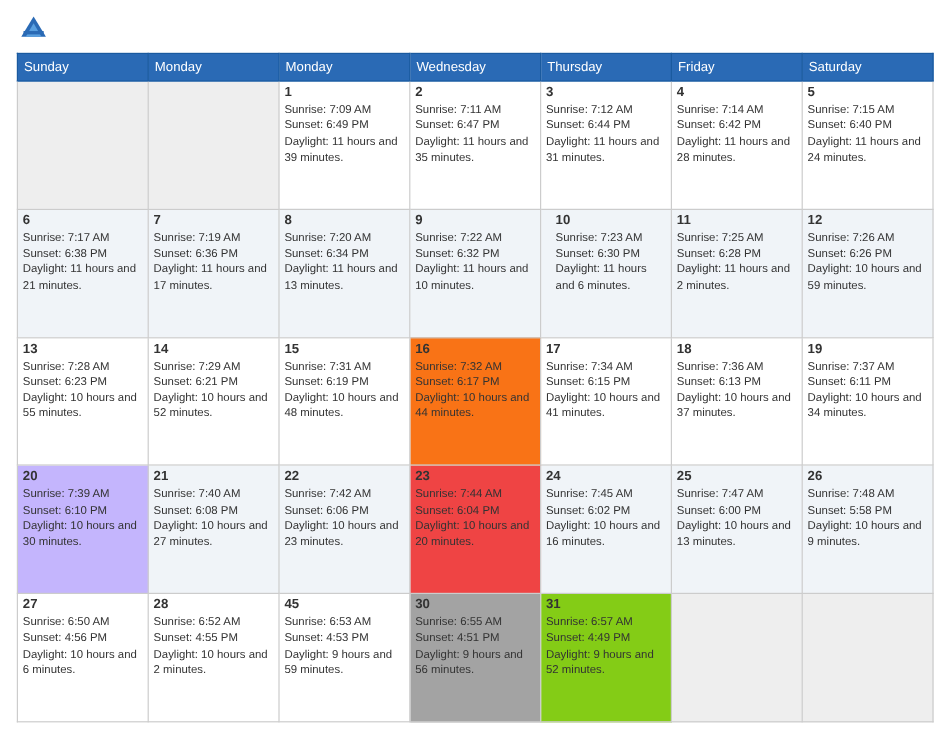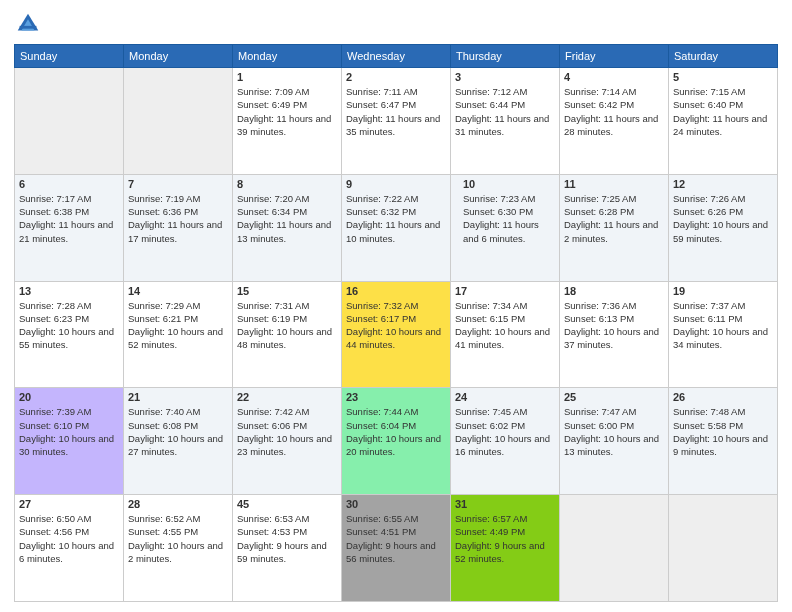--- a/index.html
+++ b/index.html
@@ -193,21 +193,21 @@
             <div class="day-info">Sunrise: 7:28 AM<br>Sunset: 6:23 PM<br>Daylight: 10 hours and 55 minutes.</div>
           </td>
           <td style="background: rgb(255, 255, 255);">
             <div class="day-num">14</div>
             <div class="day-info">Sunrise: 7:29 AM<br>Sunset: 6:21 PM<br>Daylight: 10 hours and 52 minutes.</div>
           </td>
           <td style="background: rgb(255, 255, 255);">
             <div class="day-num">15</div>
             <div class="day-info">Sunrise: 7:31 AM<br>Sunset: 6:19 PM<br>Daylight: 10 hours and 48 minutes.</div>
           </td>
-          <td style="background: #fde047;">
+          <td style="background: #f97316;">
             <div class="day-num">16</div>
             <div class="day-info">Sunrise: 7:32 AM<br>Sunset: 6:17 PM<br>Daylight: 10 hours and 44 minutes.</div>
           </td>
           <td style="background: rgb(255, 255, 255);">
             <div class="day-num">17</div>
             <div class="day-info">Sunrise: 7:34 AM<br>Sunset: 6:15 PM<br>Daylight: 10 hours and 41 minutes.</div>
           </td>
           <td style="background: rgb(255, 255, 255);">
             <div class="day-num">18</div>
             <div class="day-info">Sunrise: 7:36 AM<br>Sunset: 6:13 PM<br>Daylight: 10 hours and 37 minutes.</div>
@@ -223,21 +223,21 @@
             <div class="day-info">Sunrise: 7:39 AM<br>Sunset: 6:10 PM<br>Daylight: 10 hours and 30 minutes.</div>
           </td>
           <td style="background: rgb(240, 244, 248);">
             <div class="day-num">21</div>
             <div class="day-info">Sunrise: 7:40 AM<br>Sunset: 6:08 PM<br>Daylight: 10 hours and 27 minutes.</div>
           </td>
           <td style="background: rgb(240, 244, 248);">
             <div class="day-num">22</div>
             <div class="day-info">Sunrise: 7:42 AM<br>Sunset: 6:06 PM<br>Daylight: 10 hours and 23 minutes.</div>
           </td>
-          <td style="background: #86efac; margin-left: 32px;">
+          <td style="background: #ef4444; margin-left: 32px;">
             <div class="day-num">23</div>
             <div class="day-info">Sunrise: 7:44 AM<br>Sunset: 6:04 PM<br>Daylight: 10 hours and 20 minutes.</div>
           </td>
           <td style="background: rgb(240, 244, 248);">
             <div class="day-num">24</div>
             <div class="day-info">Sunrise: 7:45 AM<br>Sunset: 6:02 PM<br>Daylight: 10 hours and 16 minutes.</div>
           </td>
           <td style="background: rgb(240, 244, 248);">
             <div class="day-num">25</div>
             <div class="day-info">Sunrise: 7:47 AM<br>Sunset: 6:00 PM<br>Daylight: 10 hours and 13 minutes.</div>

